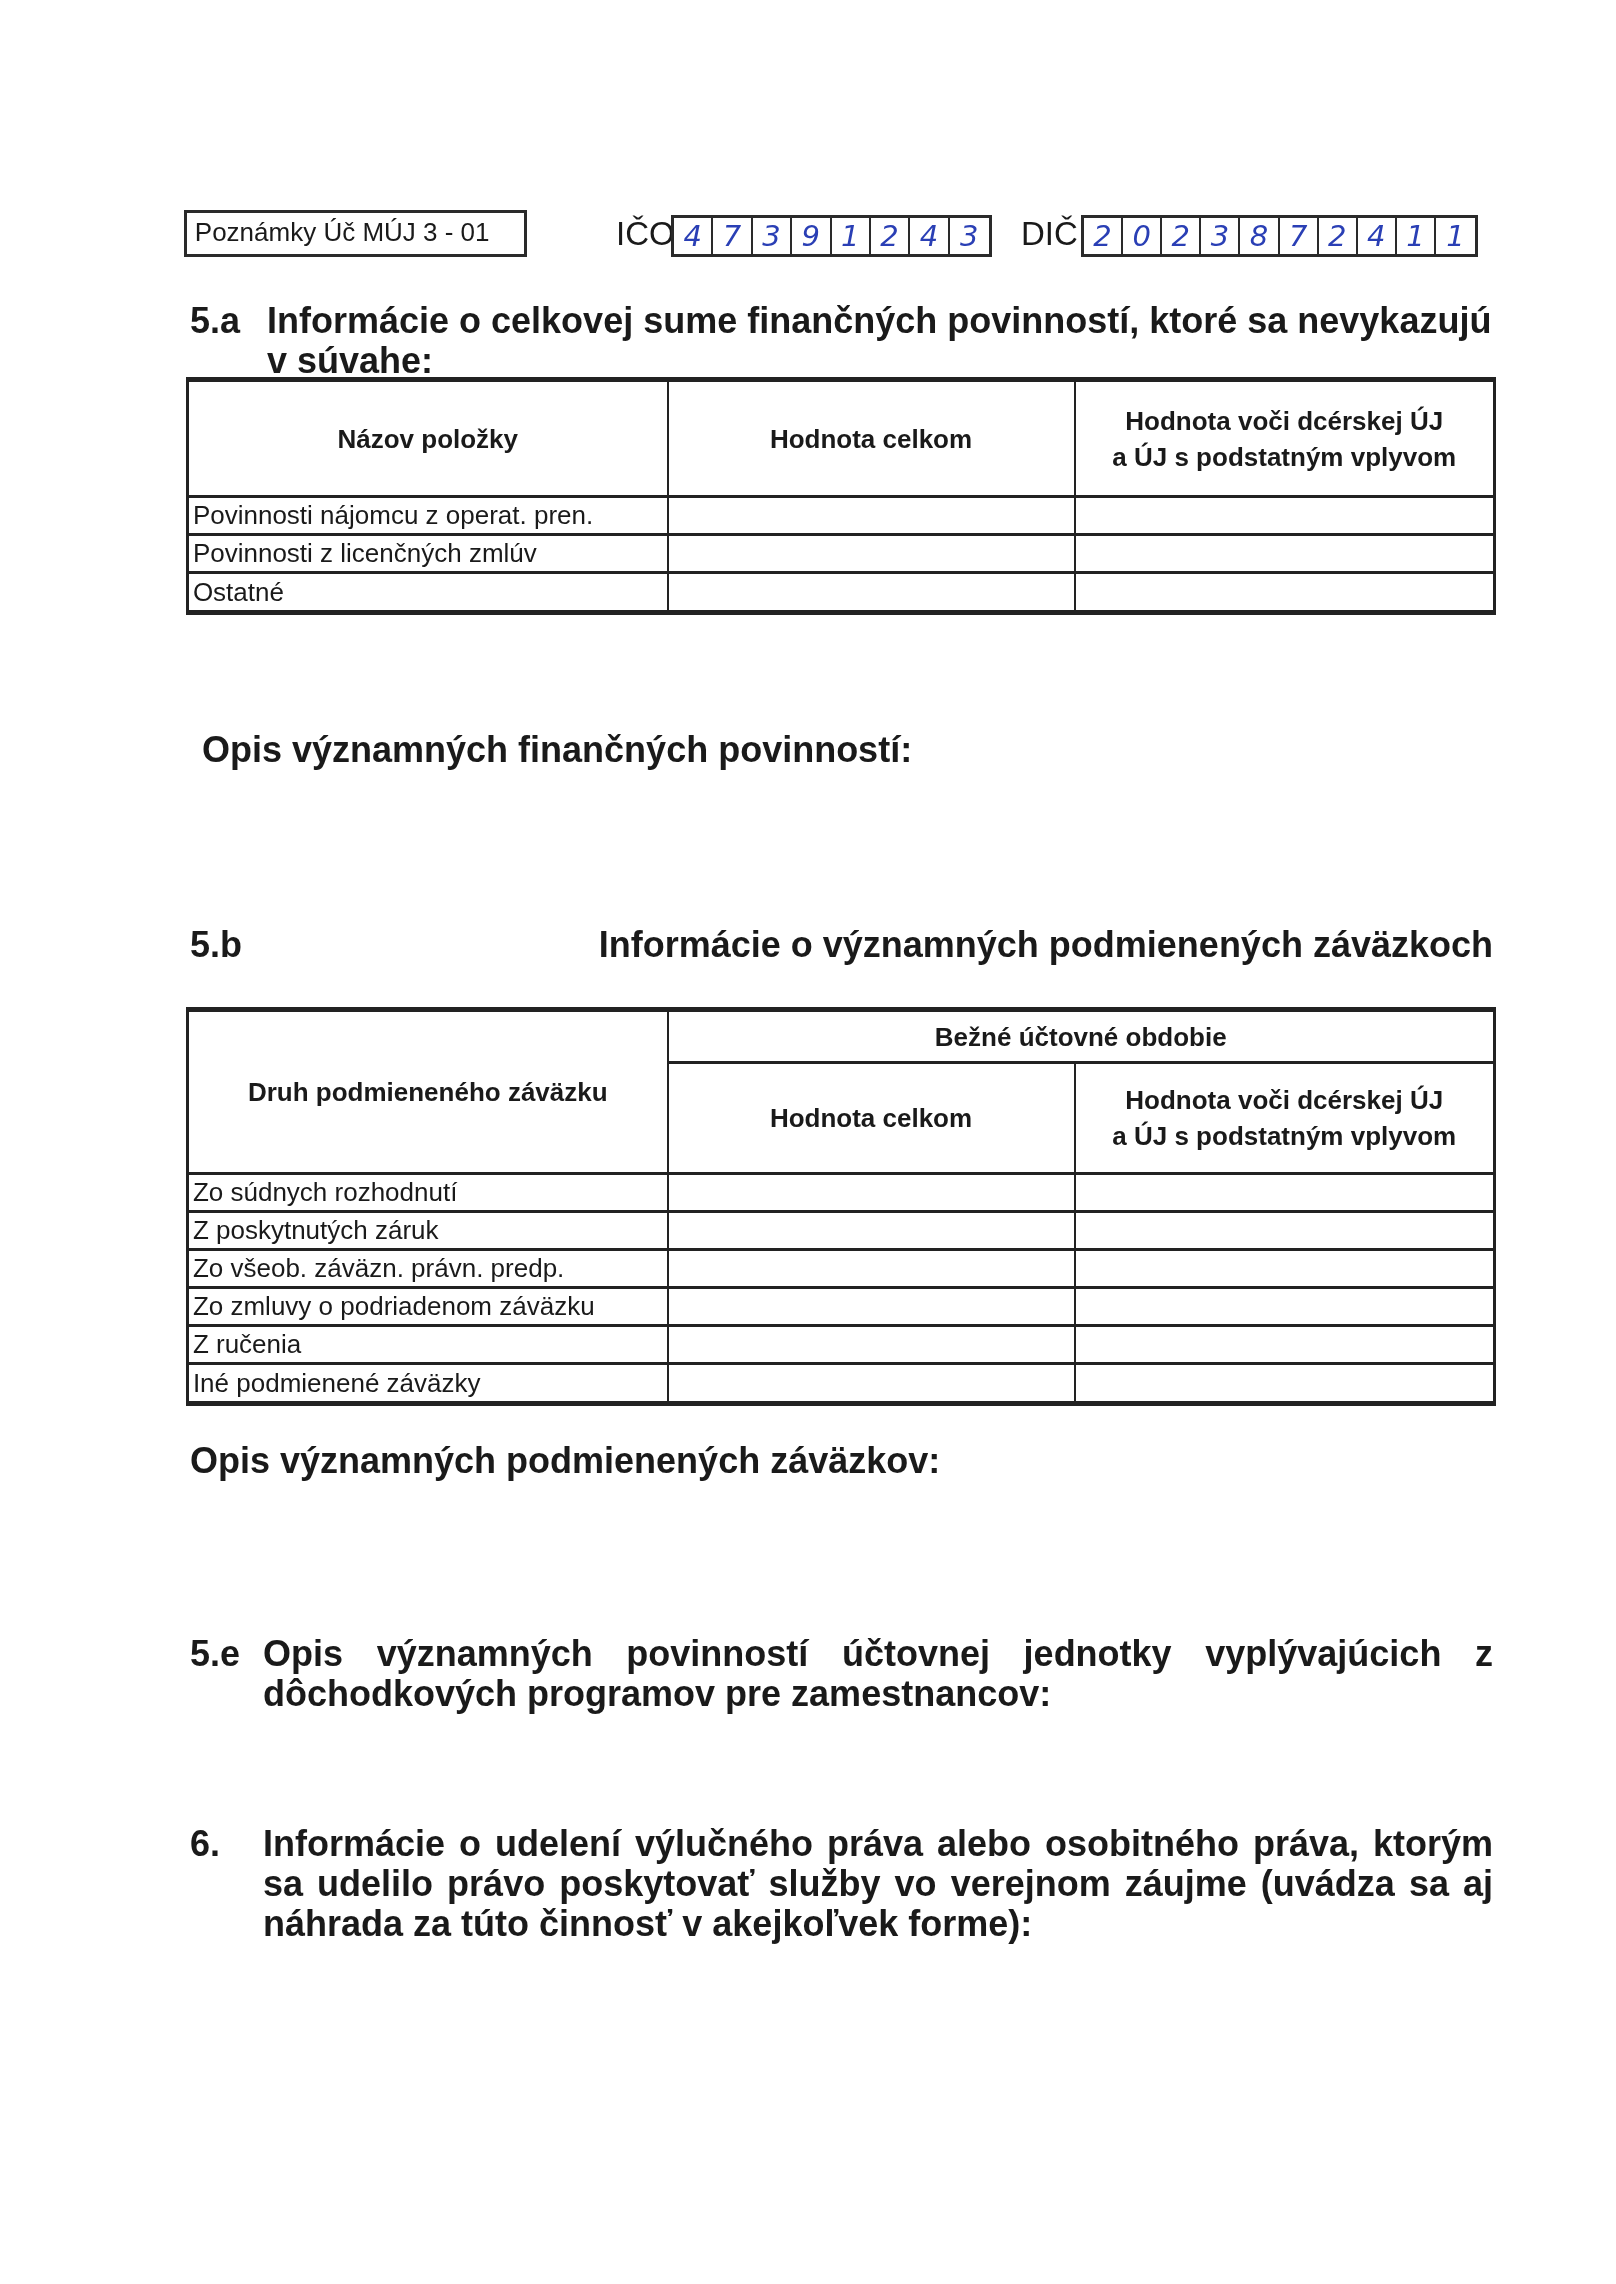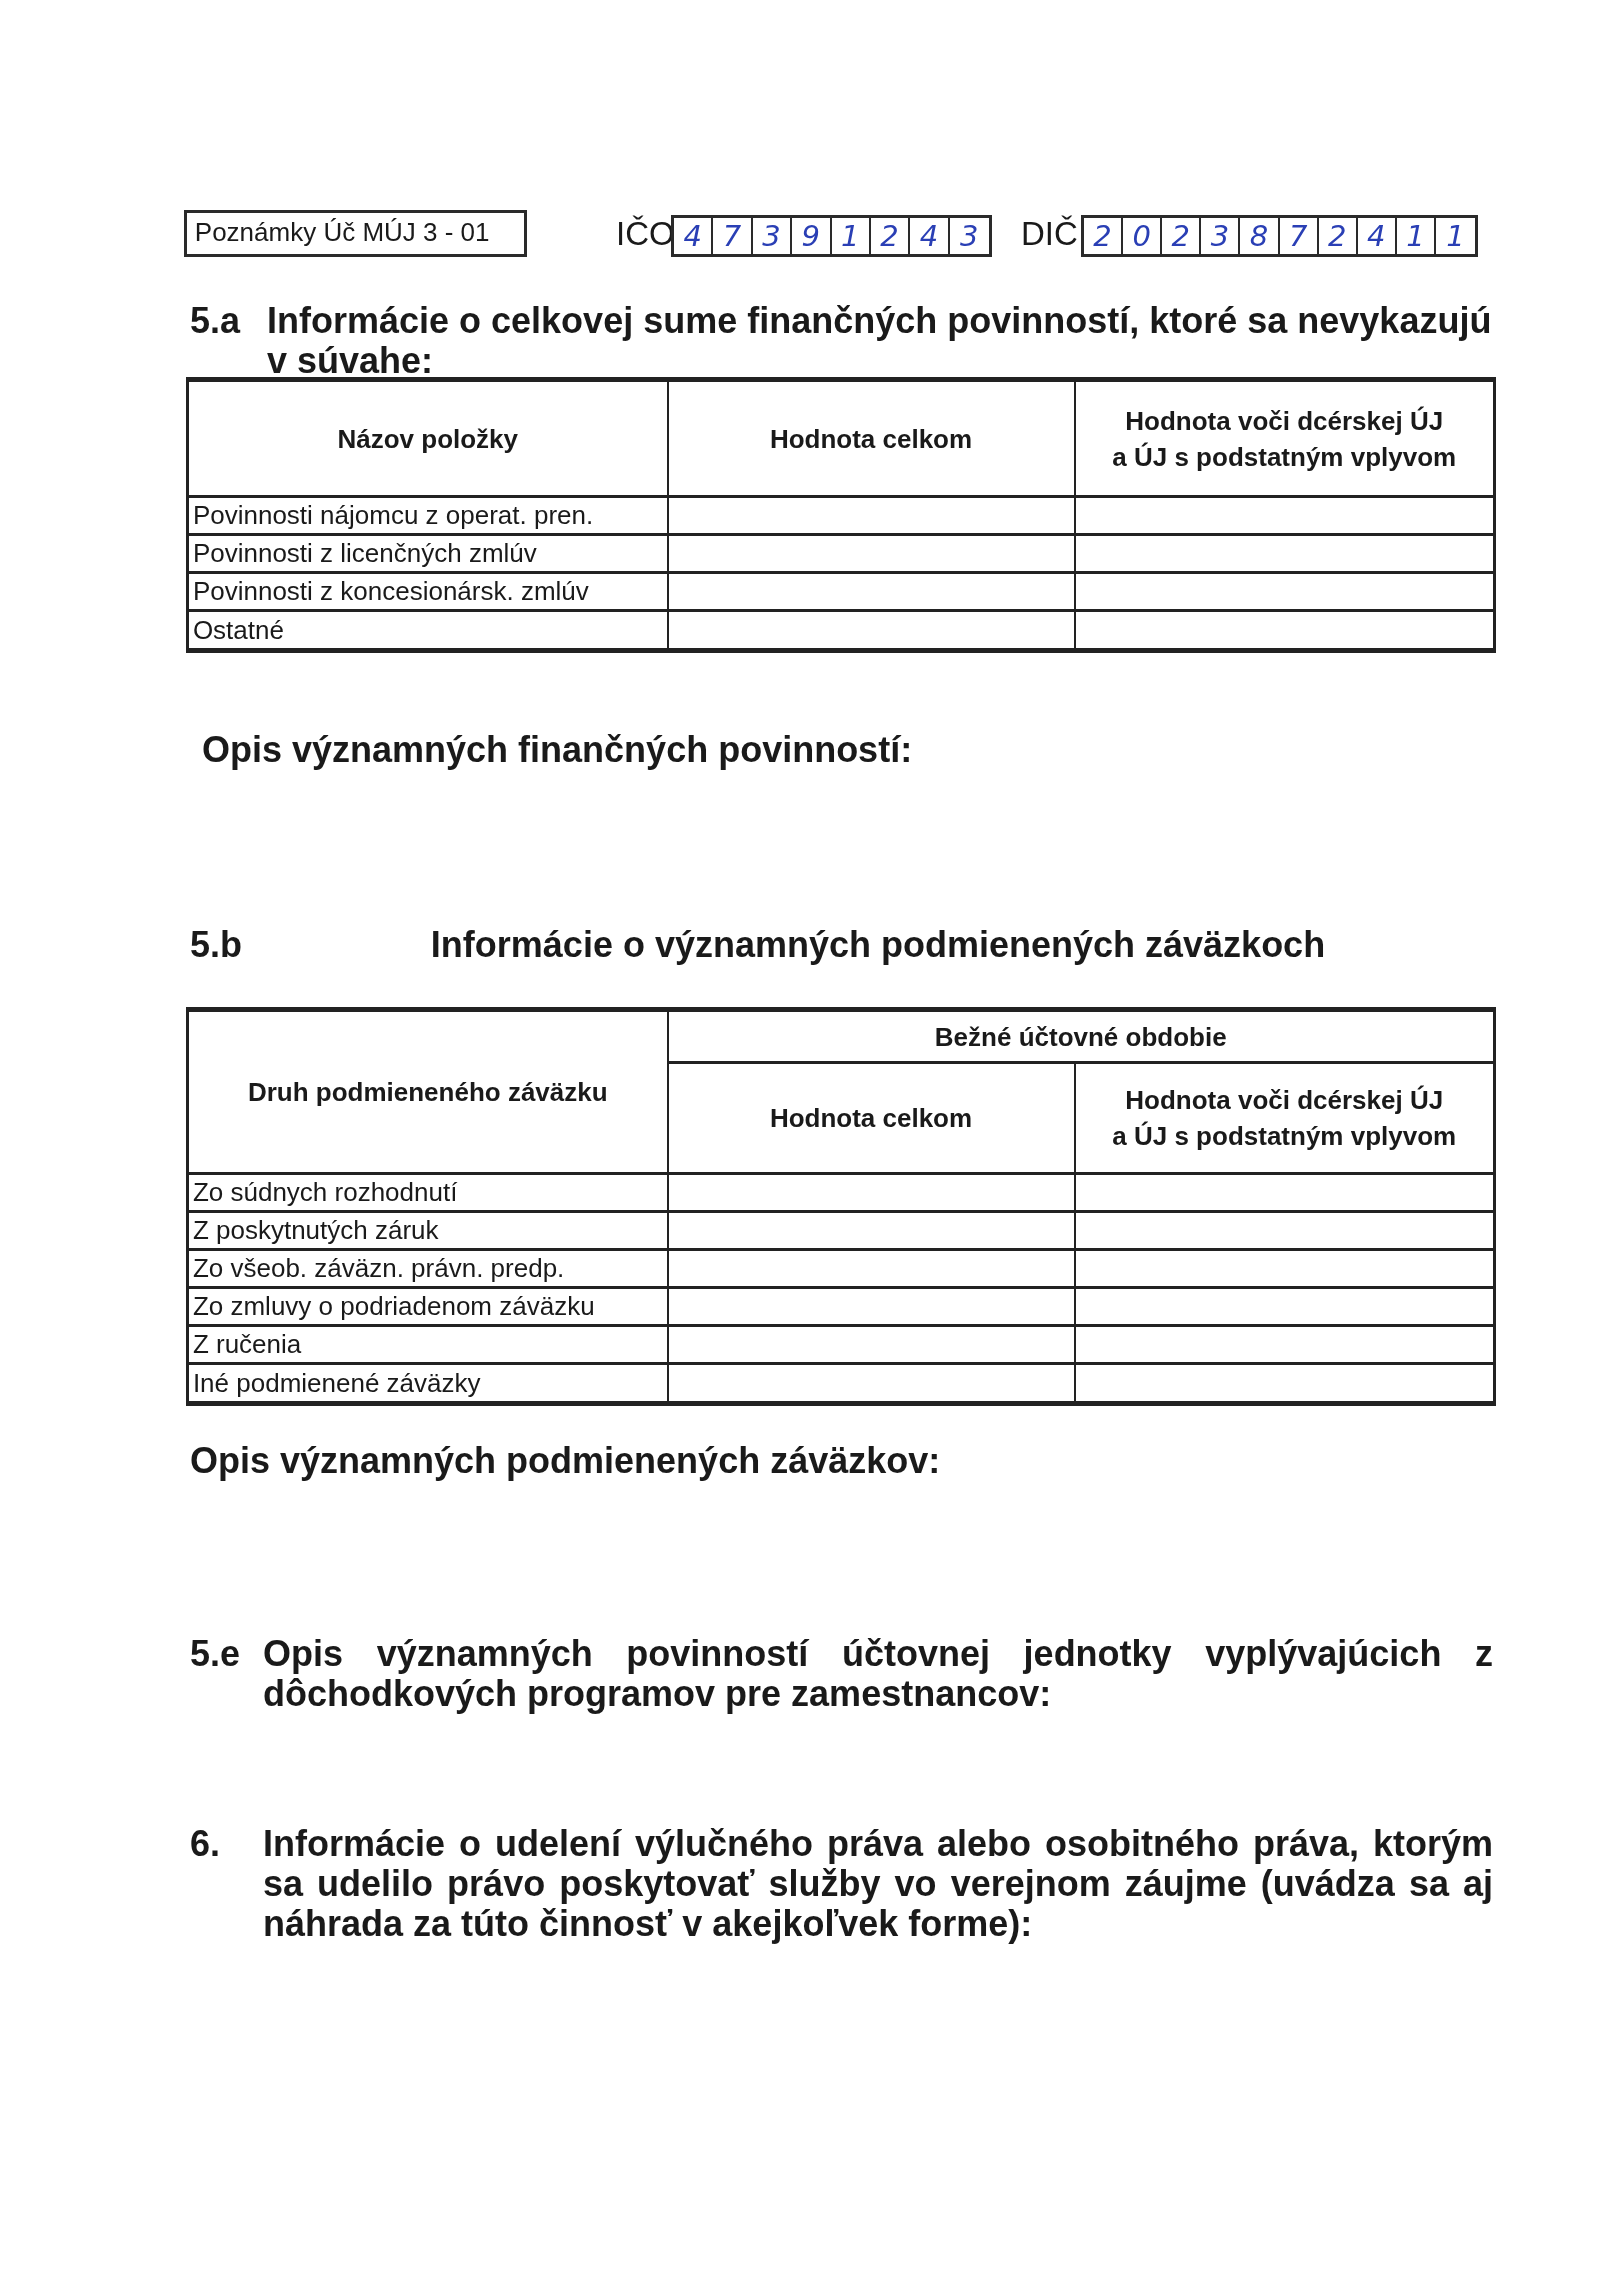--- a/index.html
+++ b/index.html
@@ -89,39 +89,34 @@
   <tr class="data" style="height:38px">
     <td class="label outer-left">Povinnosti nájomcu z operat. pren.</td>
     <td></td>
     <td class="outer-right"></td>
   </tr>
   <tr class="data" style="height:38px">
     <td class="label outer-left">Povinnosti z licenčných zmlúv</td>
     <td></td>
     <td class="outer-right"></td>
   </tr>
-  <tr class="data" style="height:38px">
-    <td class="label outer-left">Povinnosti z koncesionársk. zmlúv</td>
-    <td></td>
-    <td class="outer-right"></td>
-  </tr>
   <tr class="data last" style="height:40px">
     <td class="label outer-left">Ostatné</td>
     <td></td>
     <td class="outer-right"></td>
   </tr>
 </tbody>
   </table>
 
 <div class="abs h" style="left:190px; top:730px;margin-left:12px;">Opis významných finančných povinností:</div>
 <div class="abs" style="left:190px; top:775px; width:1303px; height:104px;"></div>
 
 <div class="abs h" style="left:190px; top:925px; width:1303px; height:40px;">
   <span class="h-num">5.b</span>
-  <span class="h-body" style="left:73px; text-align:center;">Informácie o významných podmienených záväzkoch</span>
+  <span class="h-body" style="left:73px; text-align:right;">Informácie o významných podmienených záväzkoch</span>
 </div>
 
 <table class="form" style="left:186px; top:1007px; width:1307px;">
   <colgroup>
       <col style="width:480px">
       <col style="width:407px">
       <col style="width:420px">
     </colgroup>
   <tbody>
       <tr style="height:53px">

